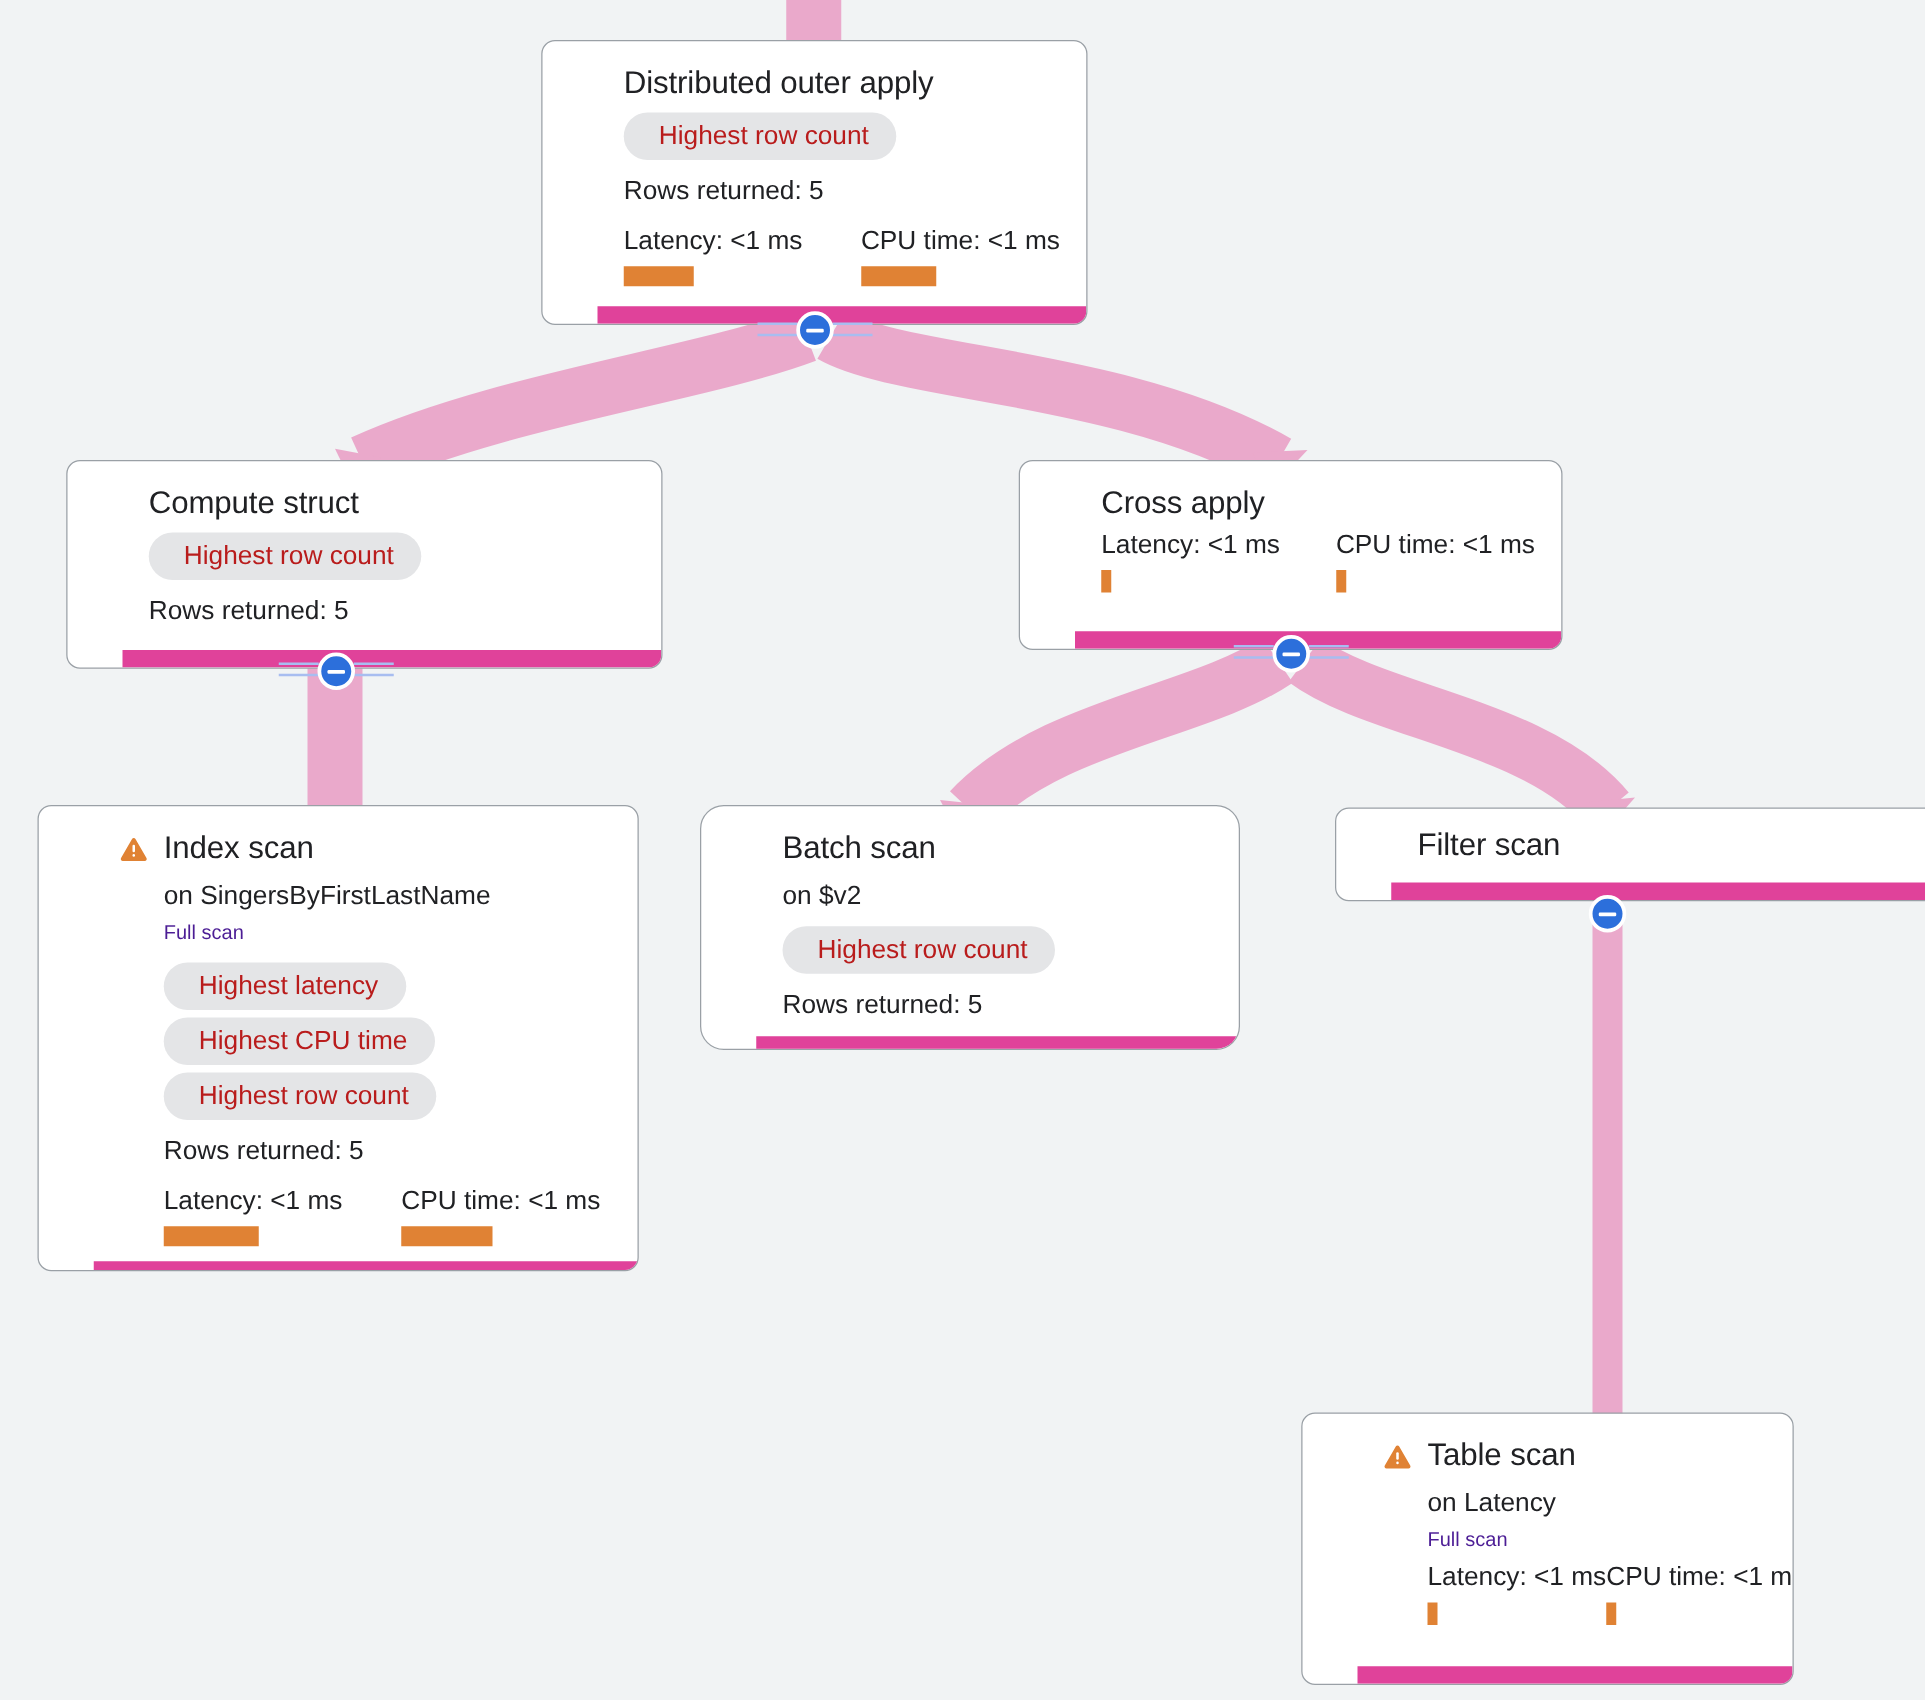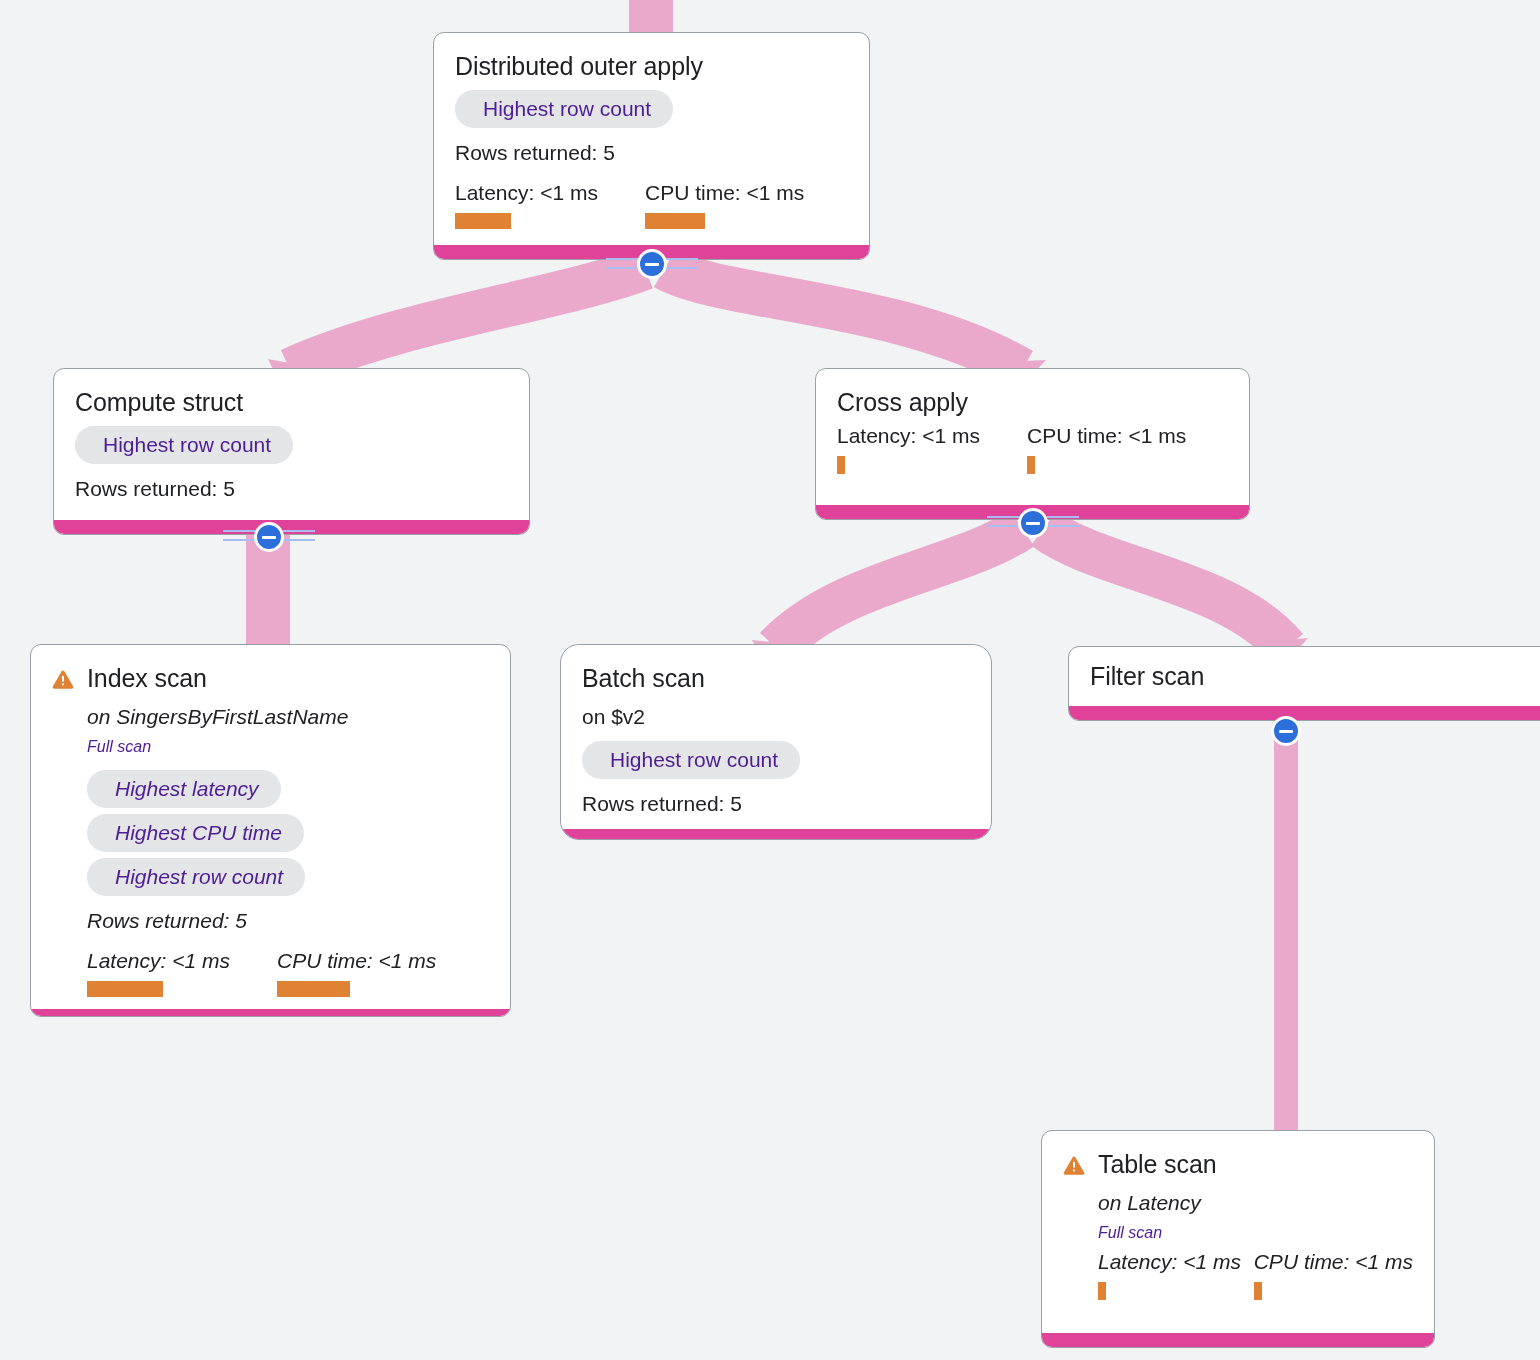--- a/index.html
+++ b/index.html
@@ -31,20 +31,21 @@
   
   .node {
     position: absolute;
     box-sizing: border-box;
     background: #ffffff;
     border: 1px solid #9aa0a6;
     border-radius: 11px;
     overflow: hidden;
     display: flex;
     flex-direction: column;
+    padding-left: 44px;
   }
   .node-body {
     flex: 1 1 auto;
     padding: 18px 21px 12px 21px;
   }
   .node-accent {
     flex: 0 0 auto;
     height: 14px;
     background: #e0429a;
   }
@@ -66,21 +67,20 @@
     line-height: 30px;
     color: #202124;
     font-weight: 400;
     letter-spacing: -0.1px;
   }
   .node-indent {
     
   }
   .node-indent.with-icon {
     padding-left: 35px;
-    font-style: italic;
   }
   .node-sub {
     font-size: 21px;
     line-height: 30px;
     color: #202124;
     margin-top: 9px;
   }
   .node-subtle {
     font-size: 16px;
     line-height: 29px;
@@ -89,21 +89,21 @@
   .badges {
     margin-top: 9px;
     display: flex;
     flex-direction: column;
     align-items: flex-start;
     gap: 6px;
   }
   .badge {
     display: inline-block;
     background: #e4e5e7;
-    color: #4c1d95;
+    color: #b91c1c;
     font-size: 21px;
     line-height: 24px;
     border-radius: 999px;
     padding: 7px 22px 7px 28px;
   }
   .rows-line {
     font-size: 21px;
     line-height: 26px;
     color: #202124;
     margin-top: 12px;

